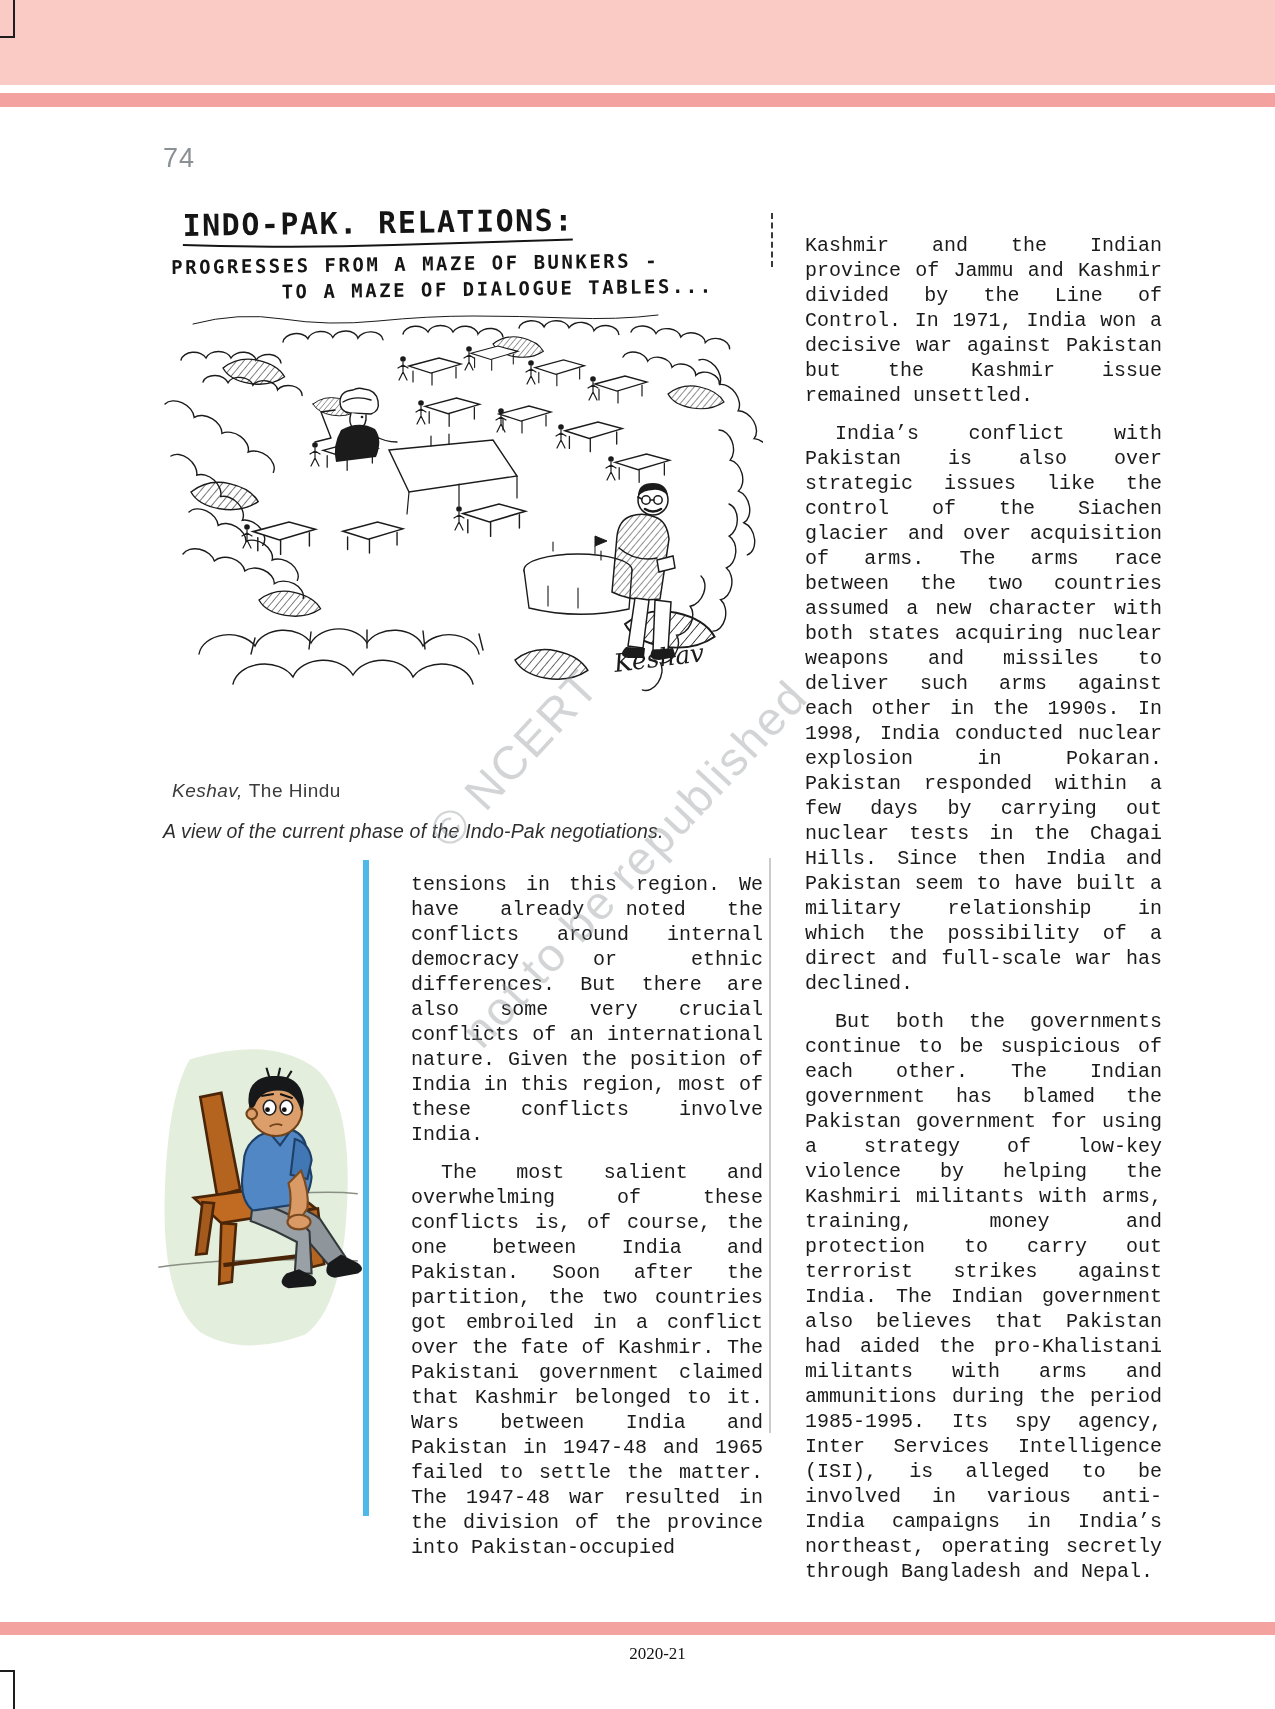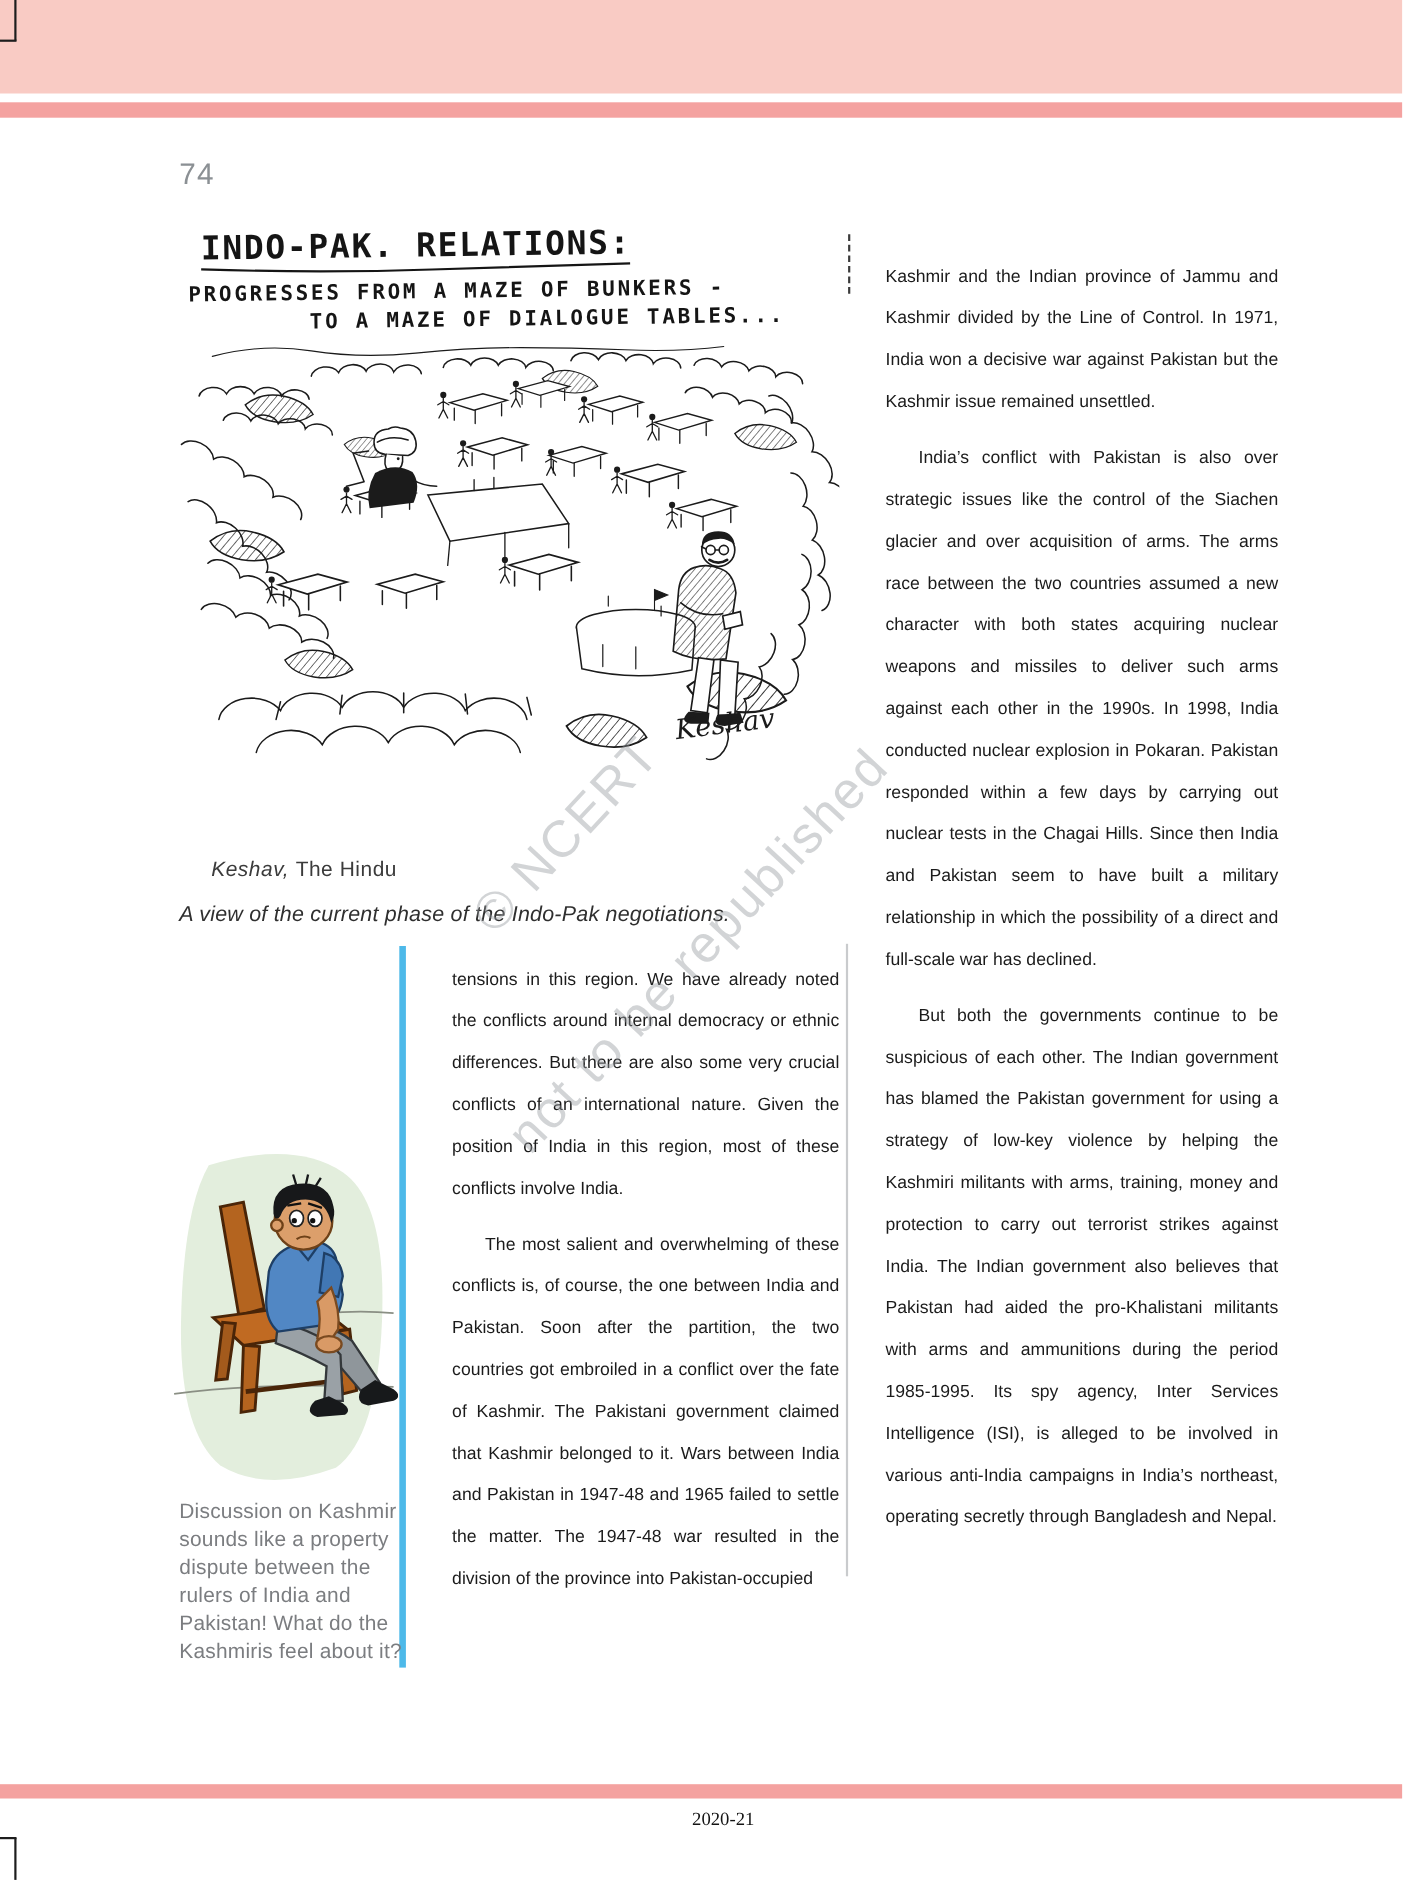--- a/index.html
+++ b/index.html
@@ -21,26 +21,26 @@
   .crop-bl-v { left:13px; top:1671px; width:2px; height:38px; }
   .crop-bl-h { left:0; top:1670px; width:15px; height:2px; }
 
   .page-number { left:163px; top:143px; font-size:27px; font-weight:normal; color:#8b9094; letter-spacing:1px; }
   .running-title { left:600px; top:149px; width:563px; text-align:right; font-style:italic; font-size:21px; color:#6e7478; }
 
   .cartoon-wrap { left:163px; top:192px; width:600px; height:500px; }
   .cartoon-svg { width:600px; height:500px; display:block; }
 
   .credit { left:172px; top:780px; font-size:19px; color:#3b3b3b; letter-spacing:0.5px; }
-  .credit .name { font-style:italic;margin-left:20px; }
+  .credit .name { font-style:italic; }
   .credit .src { margin-left:6px; }
   .fig-caption { left:163px; top:820px; font-size:19.5px; font-style:italic; color:#2f2f2f; letter-spacing:0.2px; }
 
   
-  .col { text-align:justify; color:#1b1b1b; font-family:Liberation Sans, sans-serif; font-size:16px; line-height:38px; }
+  .col { text-align:justify; color:#1b1b1b; font-family:Liberation Mono, monospace; font-size:20px; line-height:25px; }
   .col p { margin:0; }
   .col p.ind { text-indent:30px; margin-top:13px; }
   .mid-col { left:395px; top:872px; width:352px;margin-left:16px; }
   .right-col { left:805px; top:233px; width:357px; }
 
   .rule-blue { left:363px; top:860px; width:6px; height:656px; background:#4db9e9; }
   .rule-gray { left:769px; top:858px; width:2px; height:575px; background:#c9cbcd; }
   .rule-dash { left:771px; top:213px; width:0; height:54px; border-left:2.5px dashed #3a3a3a; }
 
   
@@ -260,18 +260,17 @@
         <ellipse cx="112" cy="62" rx="6" ry="7" fill="#ffffff" stroke="#222222" stroke-width="1.5"></ellipse>
         <ellipse cx="128" cy="62" rx="6" ry="7" fill="#ffffff" stroke="#222222" stroke-width="1.5"></ellipse>
         <circle cx="110" cy="64" r="2.3" fill="#111111"></circle>
         <circle cx="126" cy="64" r="2.3" fill="#111111"></circle>
         <path d="M104,51 l12,-2 M122,49 l12,4" stroke="#111111" stroke-width="2" fill="none"></path>
         <path d="M112,80 q6,-4 12,-1" stroke="#6e4118" stroke-width="1.8" fill="none"></path>
       </g>
     </svg>
   </div>
 
-  <div class="abs sidebar-q">Discussion on Kashmir sounds like a property dispute between the rulers of India and Pakistan! What do the Kashmiris feel about it?</div>
 
   <div class="abs ftr-bar"></div>
   <div class="abs footer-text">2020-21</div>
 
 </div>
 
 </body></html>

